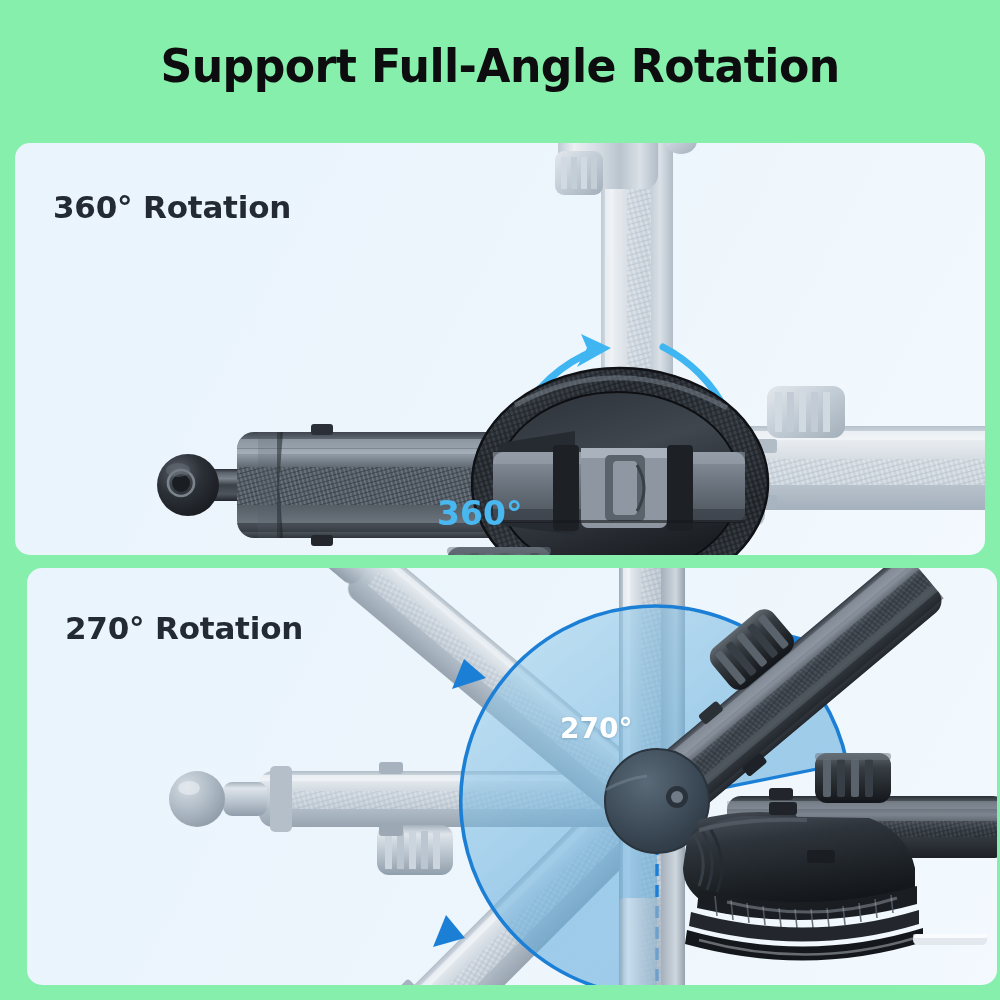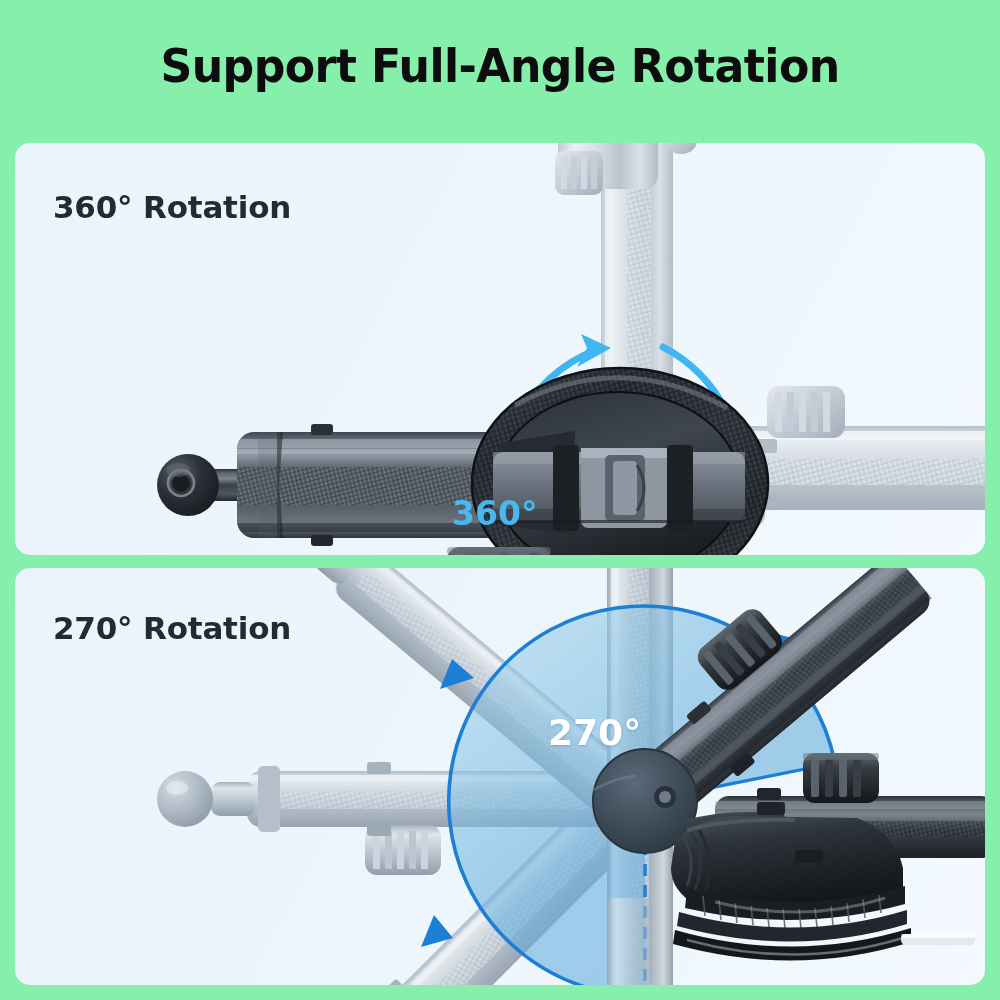--- a/index.html
+++ b/index.html
@@ -32,21 +32,21 @@
 
   
   .panel {
     position: absolute;
     left: 15px; width: 970px;
     border-radius: 15px;
     background: linear-gradient(118deg,#eaf4fc 0%,#ecf5fc 40%,#eff7fd 72%,#f3f9fe 100%);
     overflow: hidden;
   }
   #panel-360 { top: 143px;  height: 412px; }
-  #panel-270 { top: 568px;  height: 417px; }
+  #panel-270 { top: 568px;  height: 417px; margin-left: 12px; }
 
   .panel-label {
     position: absolute;
     left: 38px; top: 46px;
     font-family: "DejaVu Sans", sans-serif;
     font-size: 31px;
     font-weight: 700;
     letter-spacing: -0.2px;
     color: #232a33;
     z-index: 40;
@@ -69,21 +69,21 @@
     font-weight: 700;
     color: #49b8f0;
     letter-spacing: 0px;
     z-index: 45;
     white-space: nowrap;
   }
   .angle-badge-270 {
     position: absolute;
     left: 533px; top: 712px;
     font-family: "DejaVu Sans", sans-serif;
-    font-size: 36px;
+    font-size: 28px;
     font-weight: 700;
     color: #ffffff;
     z-index: 45;
     white-space: nowrap;
     text-shadow: 0 1px 3px rgba(30,90,140,0.28);
   }
 </style>
 </head>
 <body>
 
@@ -330,21 +330,21 @@
         <rect x="432" y="404" width="104" height="8" rx="4" fill="#6c757f" opacity="0.5"></rect>
       </g>
 
       <g fill="none" stroke="#3fb6f2" stroke-width="7" stroke-linecap="round">
         <path d="M612 493 A 152 152 0 0 1 565 494"></path>
       </g>
     </svg>
 
     <div class="panel-label">360° Rotation</div>
 
-    <div class="angle-badge-360" style="left:437px; top:351px;">360°</div>
+    <div class="angle-badge-360" style="left:422px; top:351px;">360°</div>
   </div>
 
   <div class="panel" id="panel-270">
 
     <svg class="panel-art" viewBox="0 0 970 417" preserveAspectRatio="none">
       <defs>
         <linearGradient id="p2-ghost" x1="0" y1="0" x2="0" y2="1">
           <stop offset="0" stop-color="#aab6c1"></stop>
           <stop offset="0.14" stop-color="#e6ebef"></stop>
           <stop offset="0.42" stop-color="#c8d1d9"></stop>

